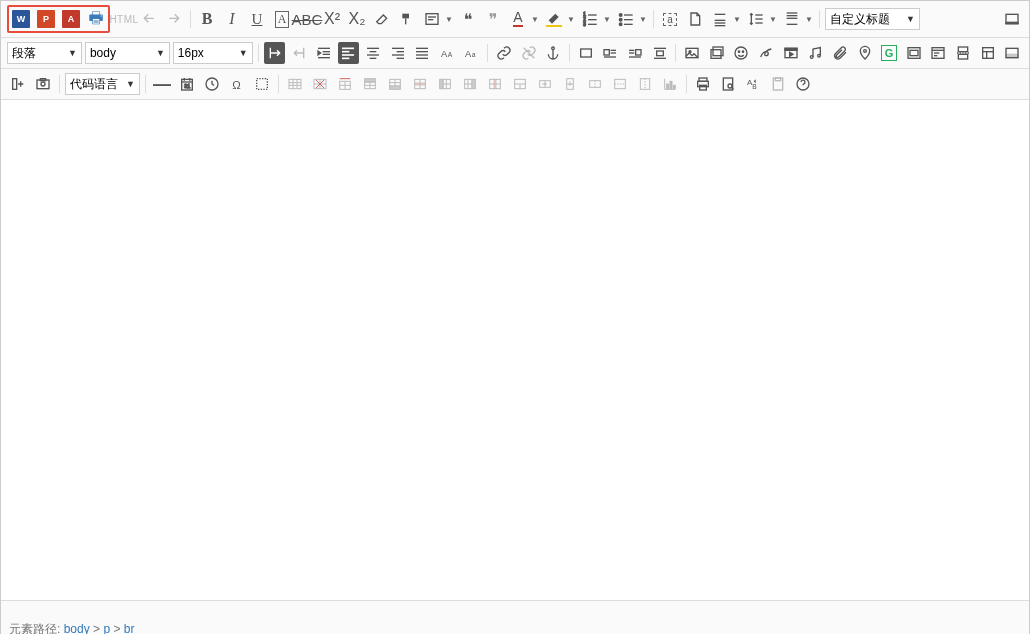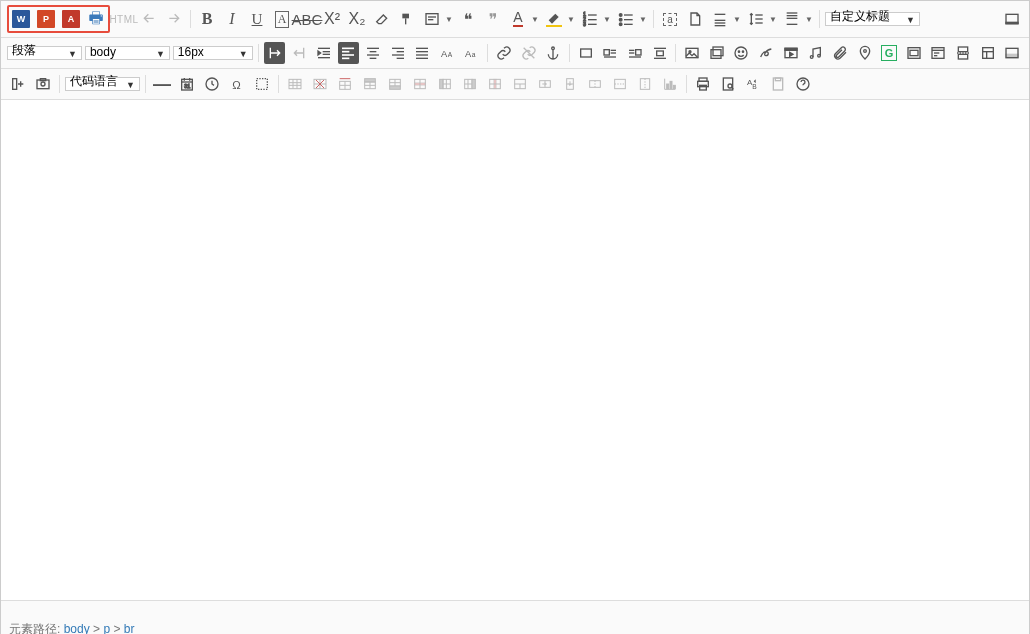--- a/index.html
+++ b/index.html
@@ -6,21 +6,21 @@
 body { font-family: Arial, sans-serif; font-size: 12px; background: #fff; width: 1030px; }
 .editor { border: 1px solid #ccc; width: 1030px; }
 .toolbar { background: #fafafa; border-bottom: 1px solid #ddd; padding: 4px 6px; display: flex; align-items: center; flex-wrap: wrap; gap: 3px; min-height: 30px; }
 .toolbar-row { display: flex; align-items: center; flex-wrap: nowrap; gap: 3px; width: 100%; }
 .btn { width: 22px; height: 22px; display: inline-flex; align-items: center; justify-content: center; cursor: pointer; border-radius: 2px; color: #555; font-size: 14px; }
 .btn.disabled { color: #bbb; cursor: default; }
 .btn.active { background: #d0d0d0; }
 .sep { width: 1px; height: 18px; background: #ddd; margin: 0 2px; }
 .dropdown { display: inline-flex; align-items: center; }
 .dropdown .arrow { font-size: 8px; color: #666; margin-left: 1px; width: 10px; display: inline-flex; justify-content: center; }
-.select-box { border: 1px solid #ccc; background: #fff; height: 14px; display: inline-flex; align-items: flex-end; padding: 0 4px; font-size: 12px; cursor: pointer; }
+.select-box { border: 1px solid #ccc; background: #fff; height: 22px; display: inline-flex; align-items: center; padding: 0 4px; font-size: 12px; cursor: pointer; }
 .select-box .label { min-width: 50px; }
 .select-box.wide .label { min-width: 70px; }
 .select-box .tri { margin-left: 6px; font-size: 9px; color: #333; }
 .highlight-box { border: 2px solid #e74c3c; padding: 1px; display: inline-flex; gap: 3px; border-radius: 2px; }
 .word-icon { background: #2b579a; color: #fff; font-size: 9px; font-weight: bold; width: 18px; height: 18px; display: inline-flex; align-items: center; justify-content: center; border-radius: 1px; }
 .ppt-icon { background: #d24726; color: #fff; font-size: 9px; font-weight: bold; width: 18px; height: 18px; display: inline-flex; align-items: center; justify-content: center; border-radius: 1px; }
 .pdf-icon { background: #c1392b; color: #fff; font-size: 9px; font-weight: bold; width: 18px; height: 18px; display: inline-flex; align-items: center; justify-content: center; border-radius: 1px; }
 .print-icon { color: #3b7abb; font-size: 16px; }
 .html-label { font-size: 10px; color: #bbb; letter-spacing: 0.5px; }
 .underbar { border-bottom: 2px solid; padding-bottom: 0px; line-height: 12px; height: 16px; }

